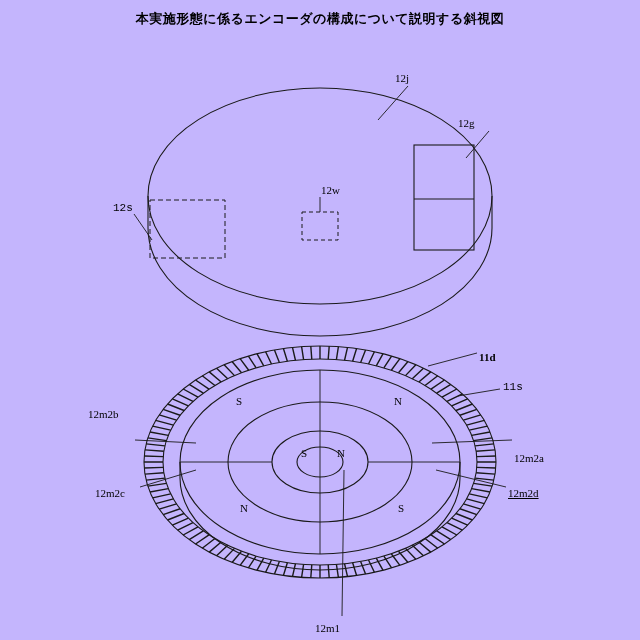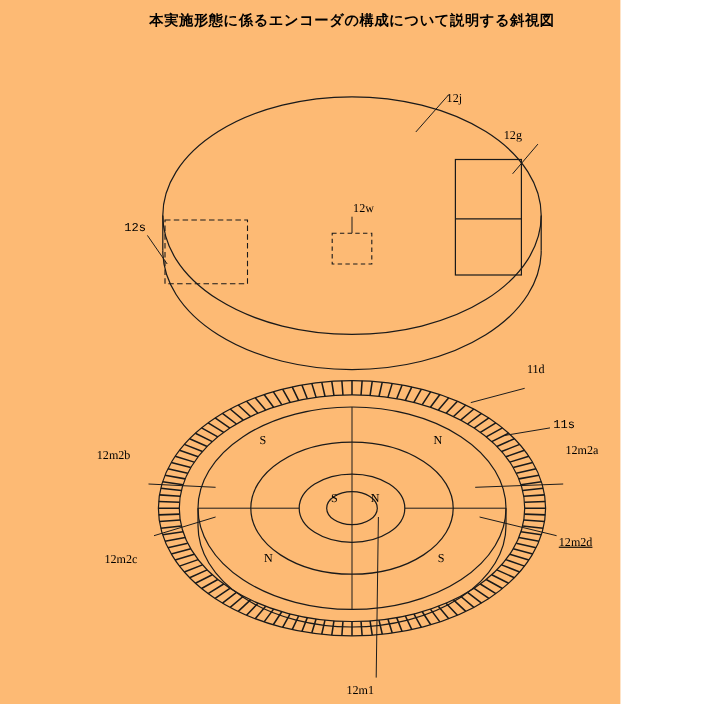--- a/index.html
+++ b/index.html
@@ -9,23 +9,23 @@
   }
   body {
     width: 640px;
     height: 640px;
     font-family: "Liberation Sans", sans-serif;
     color: #000000;
     overflow: hidden;
   }
   #page {
     position: relative;
-    width: 564px;
+    width: 640px;
     height: 640px;
-    background: #fdba74;
+    background: #c4b5fd;
     box-sizing: border-box;
   }
   #figure-title {
     position: absolute;
     top: 10px;
     left: 0;
     width: 640px;
     text-align: center;
     font-size: 13px;
     font-family: "Liberation Serif", serif;
@@ -138,30 +138,30 @@
         <path d="M500 389 L458 396" class="lead"></path>
         <path d="M512 440 L432 443" class="lead"></path>
         <path d="M506 487 L436 470" class="lead"></path>
         <path d="M135 440 L196 443" class="lead"></path>
         <path d="M140 487 L196 470" class="lead"></path>
         <path d="M342 616 L344 470" class="lead"></path>
       </g>
   </svg>
 
   <div id="ref-labels">
-      <div class="ref-label" style="left: 406px; top: 72px; margin-top: 12px;">12j</div>
+      <div class="ref-label" style="left: 395px; top: 72px;">12j</div>
       <div class="ref-label" style="left: 458px; top: 117px;">12g</div>
       <div class="ref-label" style="left: 321px; top: 184px;">12w</div>
       <div class="ref-label" style="left: 113px; top: 202px; font-family: Liberation Mono, monospace;">12s</div>
-      <div class="ref-label" style="left: 479px; top: 330px;">11d</div>
+      <div class="ref-label" style="left: 479px; top: 351px; font-weight: bold;">11d</div>
       <div class="ref-label" style="left: 503px; top: 381px; font-family: Liberation Mono, monospace;">11s</div>
-      <div class="ref-label" style="left: 514px; top: 404px; text-align: right;">12m2a</div>
+      <div class="ref-label" style="left: 514px; top: 452px; text-align: right;">12m2a</div>
       <div class="ref-label" style="left: 508px; top: 487px; text-decoration: underline;">12m2d</div>
       <div class="ref-label" style="left: 88px; top: 408px;">12m2b</div>
-      <div class="ref-label" style="left: 95px; top: 487px; margin-top: 16px;">12m2c</div>
+      <div class="ref-label" style="left: 95px; top: 487px;">12m2c</div>
       <div class="ref-label" style="left: 315px; top: 622px;">12m1</div>
     </div>
 
   <div id="pole-labels">
       <div class="pole-label" style="left: 236px; top: 395px;">S</div>
       <div class="pole-label" style="left: 394px; top: 395px;">N</div>
       <div class="pole-label" style="left: 301px; top: 447px;">S</div>
       <div class="pole-label" style="left: 337px; top: 447px;">N</div>
       <div class="pole-label" style="left: 240px; top: 502px;">N</div>
       <div class="pole-label" style="left: 398px; top: 502px;">S</div>

